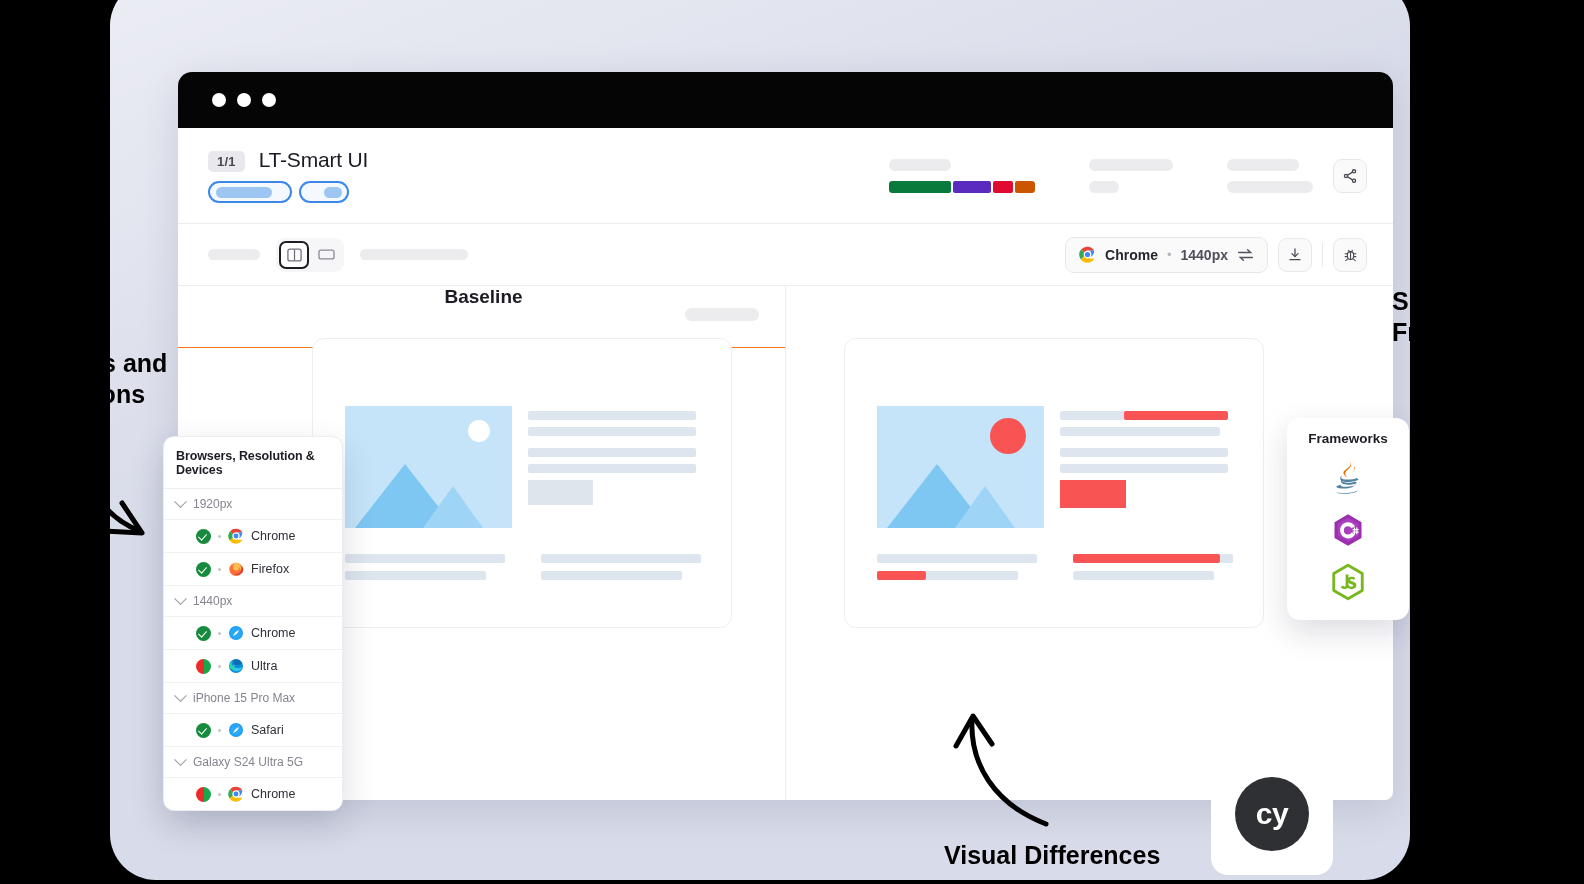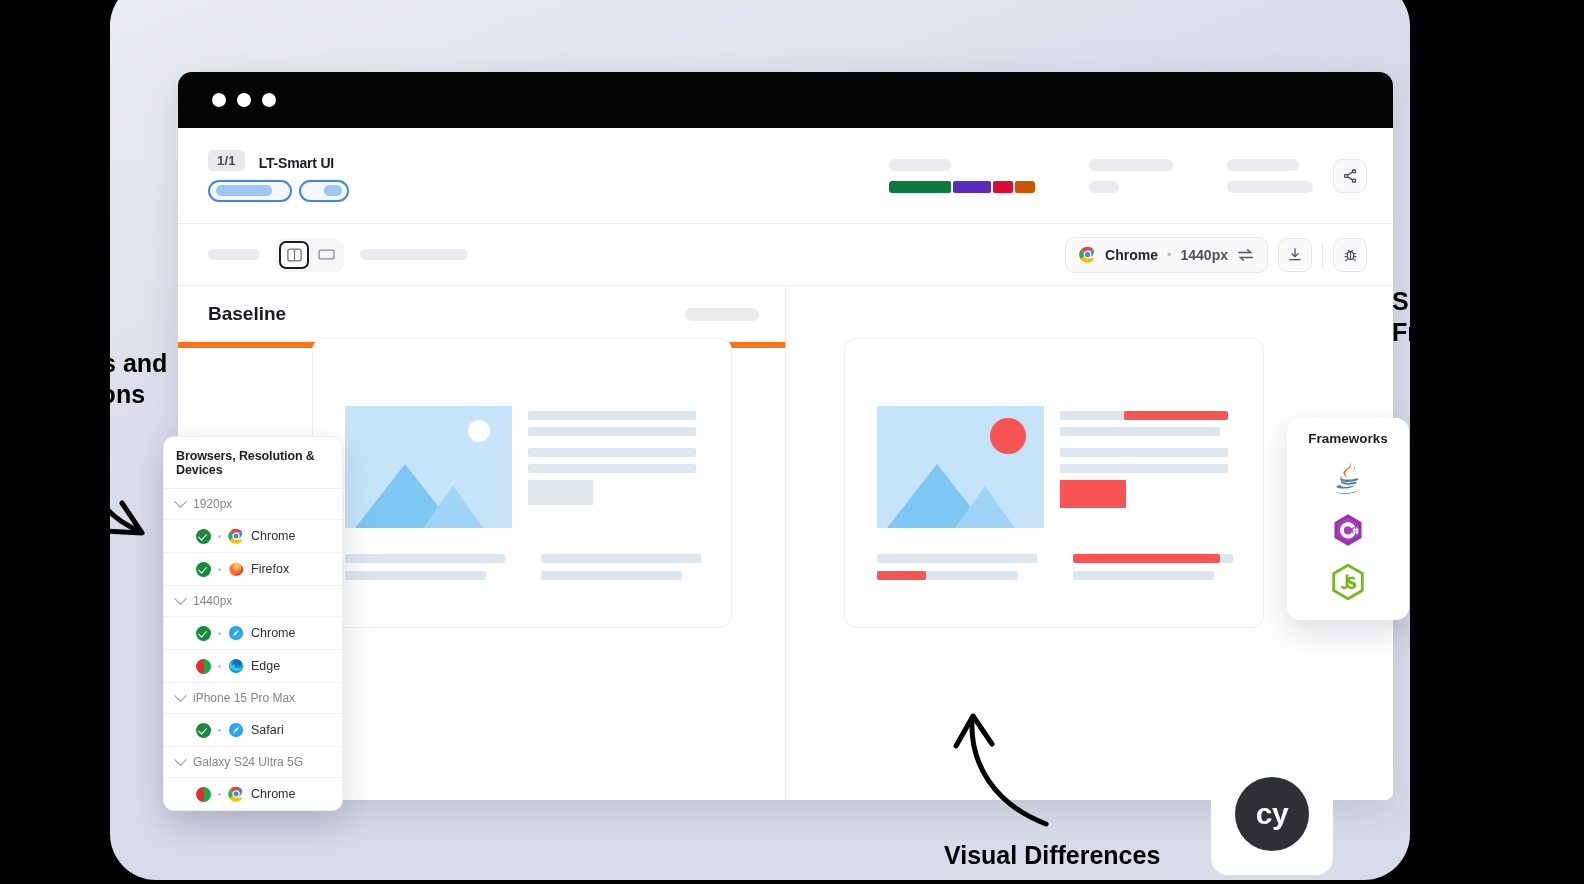--- a/index.html
+++ b/index.html
@@ -48,21 +48,21 @@
     height: 96px; border-bottom: 1px solid #ececf0;
     display: flex; align-items: center; padding: 0 26px 0 16px;
     position: relative;
   }
   .hdr-left { display:flex; flex-direction:column; gap:9px; padding-left:14px; }
   .title-row { display: flex; align-items: flex-end; gap: 14px; }
   .pill-count {
     background: #e9e9ed; color: #4a4a55; font-size: 13px; font-weight: 600;
     padding: 3px 9px; border-radius: 5px; letter-spacing:.2px;
   }
-  .app-title { font-size: 14px; font-weight: 700; color: #1b1b23; letter-spacing:-.2px; }
+  .app-title { font-size: 21px; font-weight: 400; color: #1b1b23; letter-spacing:-.2px; }
   .toggle-row { display: flex; align-items: center; gap: 7px; }
   .tgl {
     border: 2px solid #3c88e8; border-radius: 999px;
     display: flex; align-items: center; background: #f4f9ff;
   }
   .tgl.wide { width: 84px; height: 22px; padding: 0 6px; }
   .tgl.narrow { width: 50px; height: 22px; padding: 0 5px; justify-content: flex-end; }
   .tgl .knob { background: #9ec6f2; border-radius: 999px; height: 11px; }
   .tgl.wide .knob { width: 56px; }
   .tgl.narrow .knob { width: 18px; }
@@ -102,21 +102,21 @@
   .chip-res { font-size: 14px; font-weight: 600; color: #4f4f5b; }
   .tb-right { margin-left: auto; display: flex; align-items: center; gap: 10px; }
   .divider-v { width: 1px; height: 24px; background: #e9e9ed; }
 
   
   .panes { display: flex; height: 518px; }
   .pane { flex: 1; position: relative; }
   .pane.left { border-right: 1px solid #ececf0; }
   .pane-head {
     height: 62px; display: flex; align-items: center;
-    padding: 0 26px 0 30px; border-bottom: 6px solid #f97316;
+    padding: 0 26px 0 30px; border-bottom: 1px solid #f97316; flex-direction: column;
   }
   .pane-title { font-size: 19px; font-weight: 600; color: #1b1b23; }
   .pane-head .sk { margin-left: auto; width: 74px; height: 13px; }
   .pane-right-meta { margin-left: auto; display: flex; align-items: center; gap: 10px; }
   .pct { font-size: 22px; font-weight: 700; color: #ef3b3b; }
   .blocks { display: flex; gap: 3px; }
   .blocks i { width: 12px; height: 12px; display: block; }
   .info-ring {
     width: 17px; height: 17px; border-radius: 50%; border: 1.4px solid #a9a9b4;
     color: #8f8f9b; font-size: 11px; font-weight: 700;
@@ -477,21 +477,21 @@
     </div>
     <div class="brow-row">
       <i class="st half"></i>
       <i class="dotsep"></i>
       <svg class="bico" viewBox="0 0 48 48">
         <circle cx="24" cy="24" r="21" fill="#0b8fd6"></circle>
         <path d="M44 27c-3 8-11 14-20 13-8-1-13-7-12-13 1-5 5-8 10-8-4 3-4 8 0 10 5 2 16 2 22-2z" fill="#35c1f1"></path>
         <path d="M9 17C13 9 21 4 29 5c8 1 13 7 12 13-6 4-17 4-22 2-4-2-4-7 0-10-5 0-8 3-10 7z" fill="#0e6fb8"></path>
         <path d="M5 28c-1-8 3-16 10-19-5 6-5 14 0 20 3 4 9 6 14 5-6 3-14 3-19-1-3-2-5-3-5-5z" fill="#2bd9a0"></path>
       </svg>
-      <span>Edge</span>
+      <span>Ultra</span>
     </div>
 
     <div class="grp-head">
       <i class="chev"></i>
       <span>iPhone 15 Pro Max</span>
     </div>
     <div class="brow-row">
       <i class="st ok"></i>
       <i class="dotsep"></i>
       <svg class="bico" viewBox="0 0 48 48">

